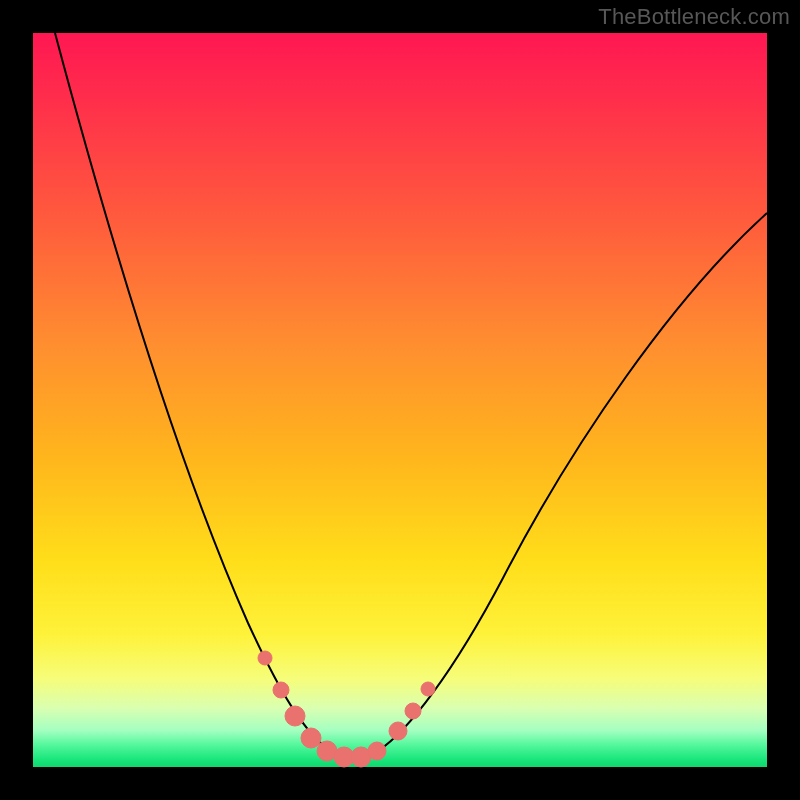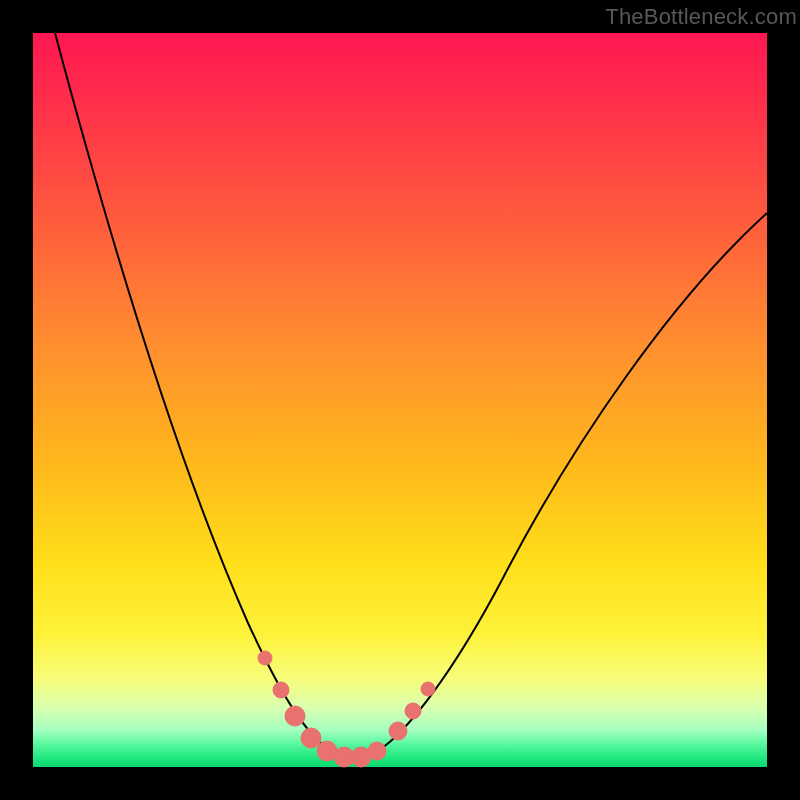--- a/index.html
+++ b/index.html
@@ -13,21 +13,21 @@
   }
   .frame {
     position: relative;
     width: 800px;
     height: 800px;
     background: #000;
   }
   .watermark {
     position: absolute;
     top: 4px;
-    right: 3px;
+    right: 10px;
     color: #575757;
     font-size: 22px;
     font-weight: 500;
     letter-spacing: 0.2px;
     z-index: 10;
   }
   .plot-area {
     position: absolute;
     left: 33px;
     top: 33px;

